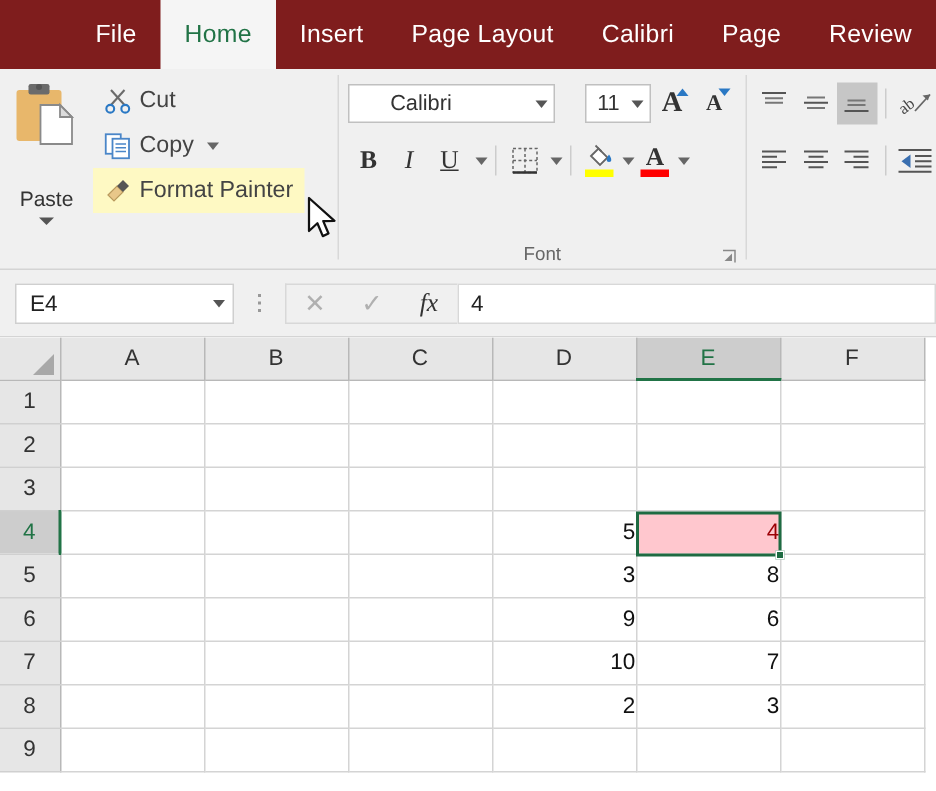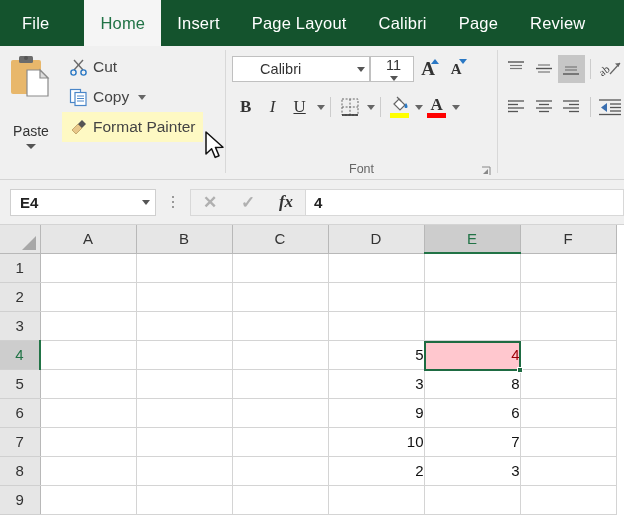--- a/index.html
+++ b/index.html
@@ -6,41 +6,41 @@
   html, body {
     width: 624px; height: 527px;
     overflow: hidden;
     font-family: "Liberation Sans", sans-serif;
     background: #ffffff;
   }
 
   
   .tabbar {
     height: 46px;
-    background: #14532d;
+    background: #7f1d1d;
     display: flex;
     align-items: flex-end;
     padding-left: 6px;
+    justify-content: flex-end;
   }
   .tab {
     height: 46px;
     padding: 0 16px;
     display: flex;
     align-items: center;
     justify-content: center;
     color: #ffffff;
     font-size: 16.5px;
     letter-spacing: .2px;
     white-space: nowrap;
     cursor: pointer;
   }
   .tab.active {
     background: #f5f5f5;
     color: #217346;
-    margin-left: 19px;
   }
 
   
   .ribbon {
     height: 134px;
     background: #f0f0f0;
     border-bottom: 1px solid #d4d4d4;
     display: flex;
     position: relative;
   }
@@ -109,21 +109,21 @@
   .frow.r2 { margin-top: 8px; }
   .combo {
     height: 26px; background: #fff;
     border: 1px solid #c0c0c0;
     display: flex; align-items: center;
     padding: 0 4px 0 7px;
     font-size: 14.5px; color: #333;
     cursor: pointer;
   }
   .combo.fontname { width: 138px; padding-left: 27px; }
-  .combo.fontsize { width: 44px; margin-left: 0; flex-direction: column; }
+  .combo.fontsize { width: 44px; margin-left: 20px; }
   .combo .cval { flex: 1; }
   .combo .carr {
     width: 0; height: 0;
     border-left: 4.5px solid transparent;
     border-right: 4.5px solid transparent;
     border-top: 5px solid #555;
   }
   .szbtn {
     width: 28px; height: 28px; position: relative;
     display: flex; align-items: center; justify-content: center;
@@ -170,21 +170,20 @@
   }
   .abtn.sel { background: #c6c6c6; }
 
   
   .formulabar {
     height: 45px;
     background: #f0f0f0;
     display: flex; align-items: center;
     padding: 0 0 0 10px;
     border-bottom: 1px solid #d4d4d4;
-    font-weight: bold;
   }
   .namebox {
     width: 146px; height: 27px;
     background: #fff; border: 1px solid #cfcfcf;
     display: flex; align-items: center;
     padding: 0 5px 0 9px;
     font-size: 15px; color: #222;
     cursor: pointer;
   }
   .namebox .nval { flex: 1; }

